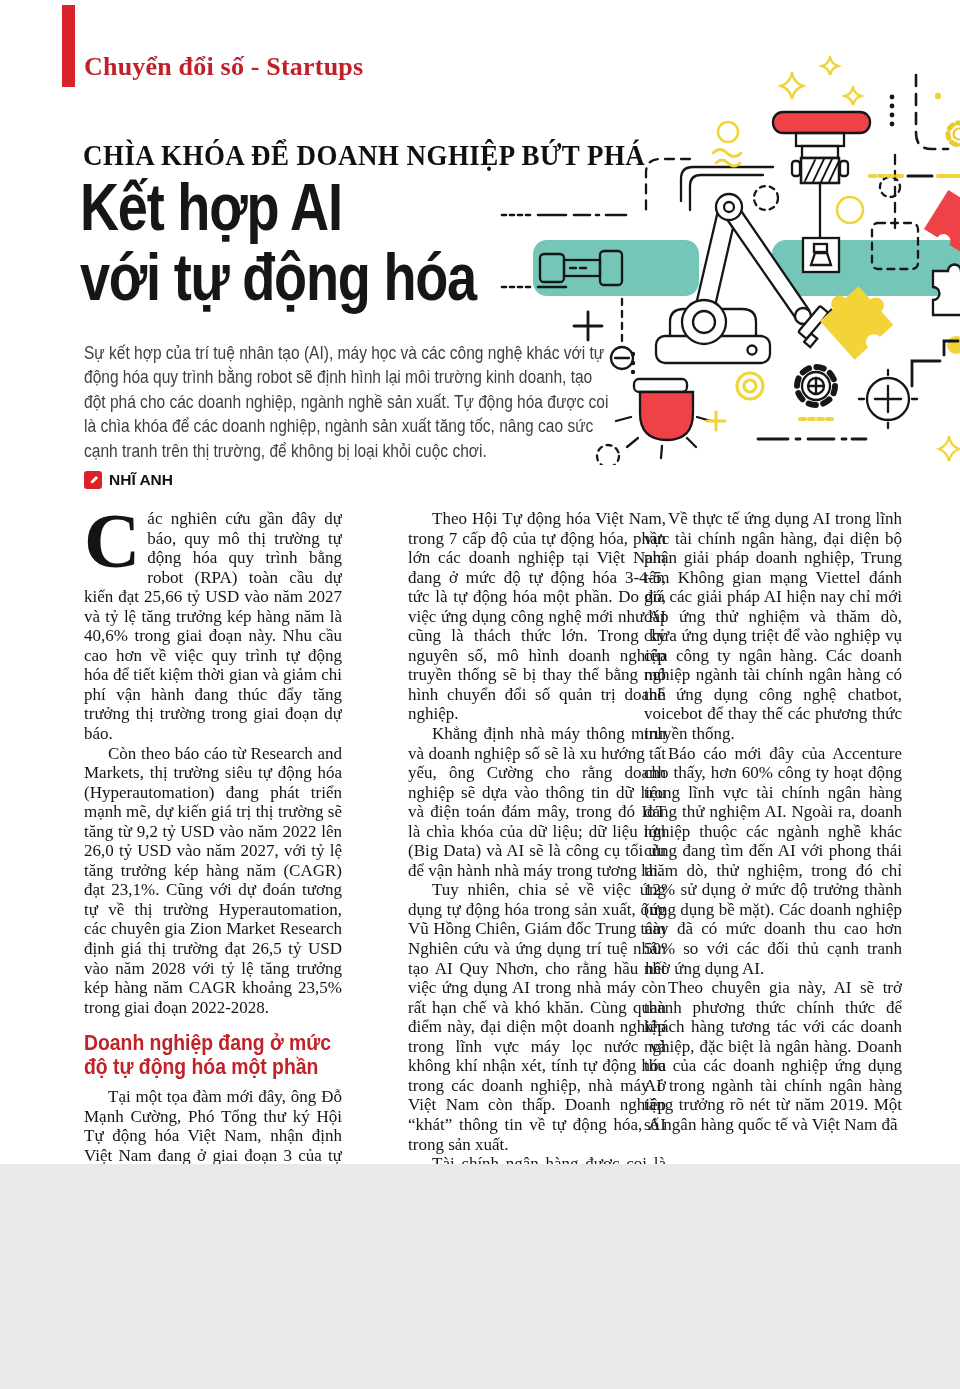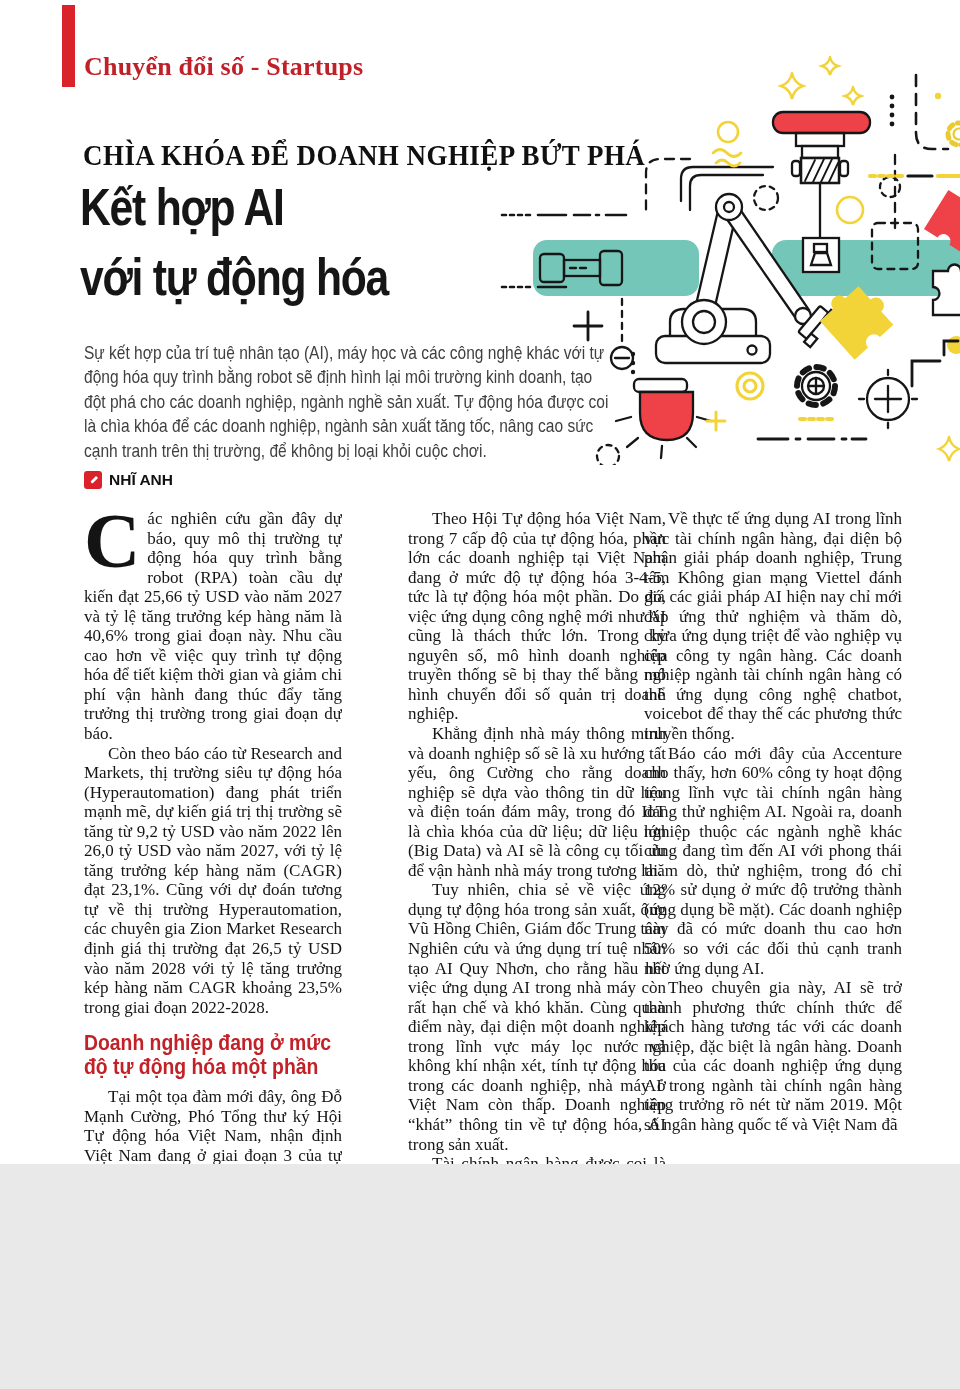--- a/index.html
+++ b/index.html
@@ -7,21 +7,21 @@
         font-family:"Liberation Serif",serif;color:#151515;margin:0 auto;}
   
   .section-bar{position:absolute;left:62px;top:5px;width:13px;height:82px;background:#d92229;}
   .section-label{position:absolute;left:84px;top:52px;font-family:"Liberation Serif",serif;
         font-weight:bold;font-size:26px;color:#c02028;letter-spacing:.2px;}
   
   .kicker{position:absolute;left:83px;top:139px;font-family:"Liberation Serif",serif;
         font-weight:bold;font-size:29px;color:#101010;white-space:nowrap;
         transform:scaleX(.93);transform-origin:0 0;letter-spacing:.5px;}
   .headline{position:absolute;left:80px;top:172px;font-family:"Liberation Sans",sans-serif;
-        font-weight:bold;color:#161616;line-height:70px;font-size:52px;letter-spacing:-1.5px;}
+        font-weight:bold;color:#161616;line-height:70px;font-size:66px;letter-spacing:-1.5px;}
   .headline .tline{display:block;transform:scaleX(.82);transform-origin:0 0;white-space:nowrap;}
   
   .intro{position:absolute;left:84px;top:341px;width:632px;font-family:"Liberation Sans",sans-serif;
         font-size:18.6px;line-height:24.4px;color:#3f3f3f;transform:scaleX(.835);transform-origin:0 0;}
   .byline{position:absolute;left:84px;top:471px;display:flex;align-items:center;gap:7px;
         font-family:"Liberation Sans",sans-serif;font-weight:bold;font-size:15.5px;color:#111;text-align:right;}
   .byline .pen{width:18px;height:18px;background:#d92229;border-radius:3px;display:flex;
         align-items:center;justify-content:center;flex:0 0 18px;}
   
   .col{position:absolute;top:509px;width:258px;height:814px;overflow:hidden;

